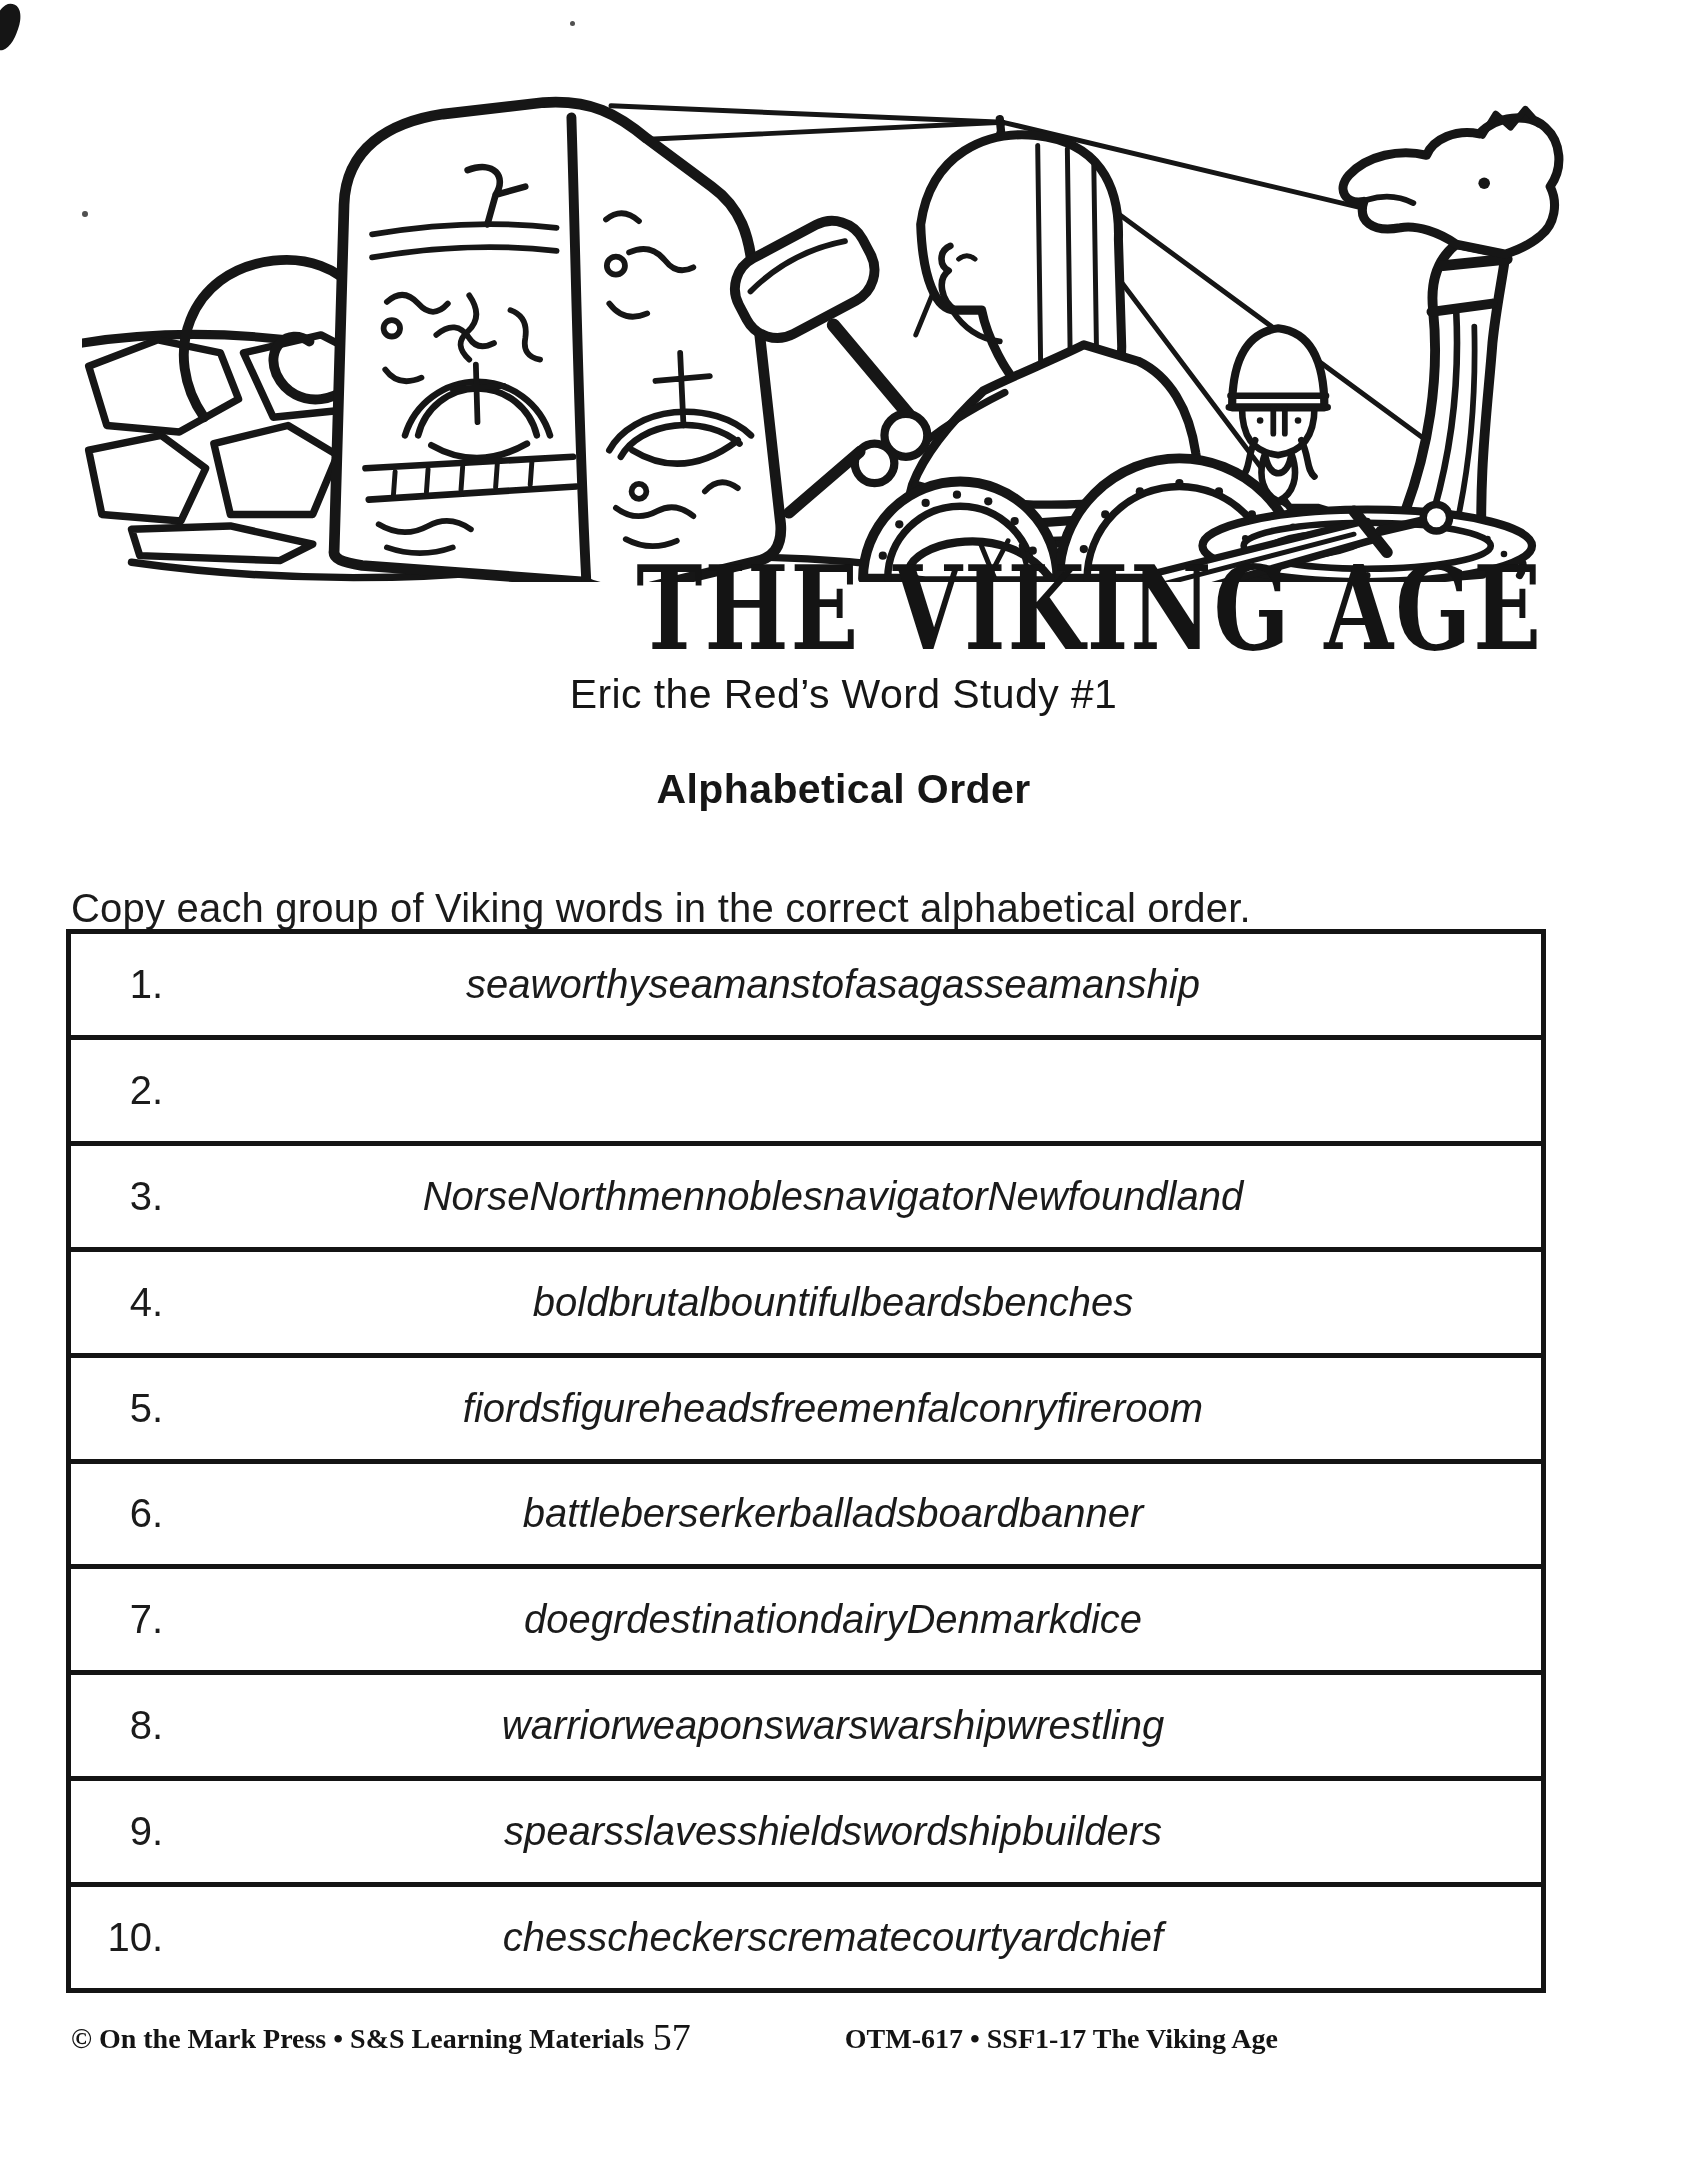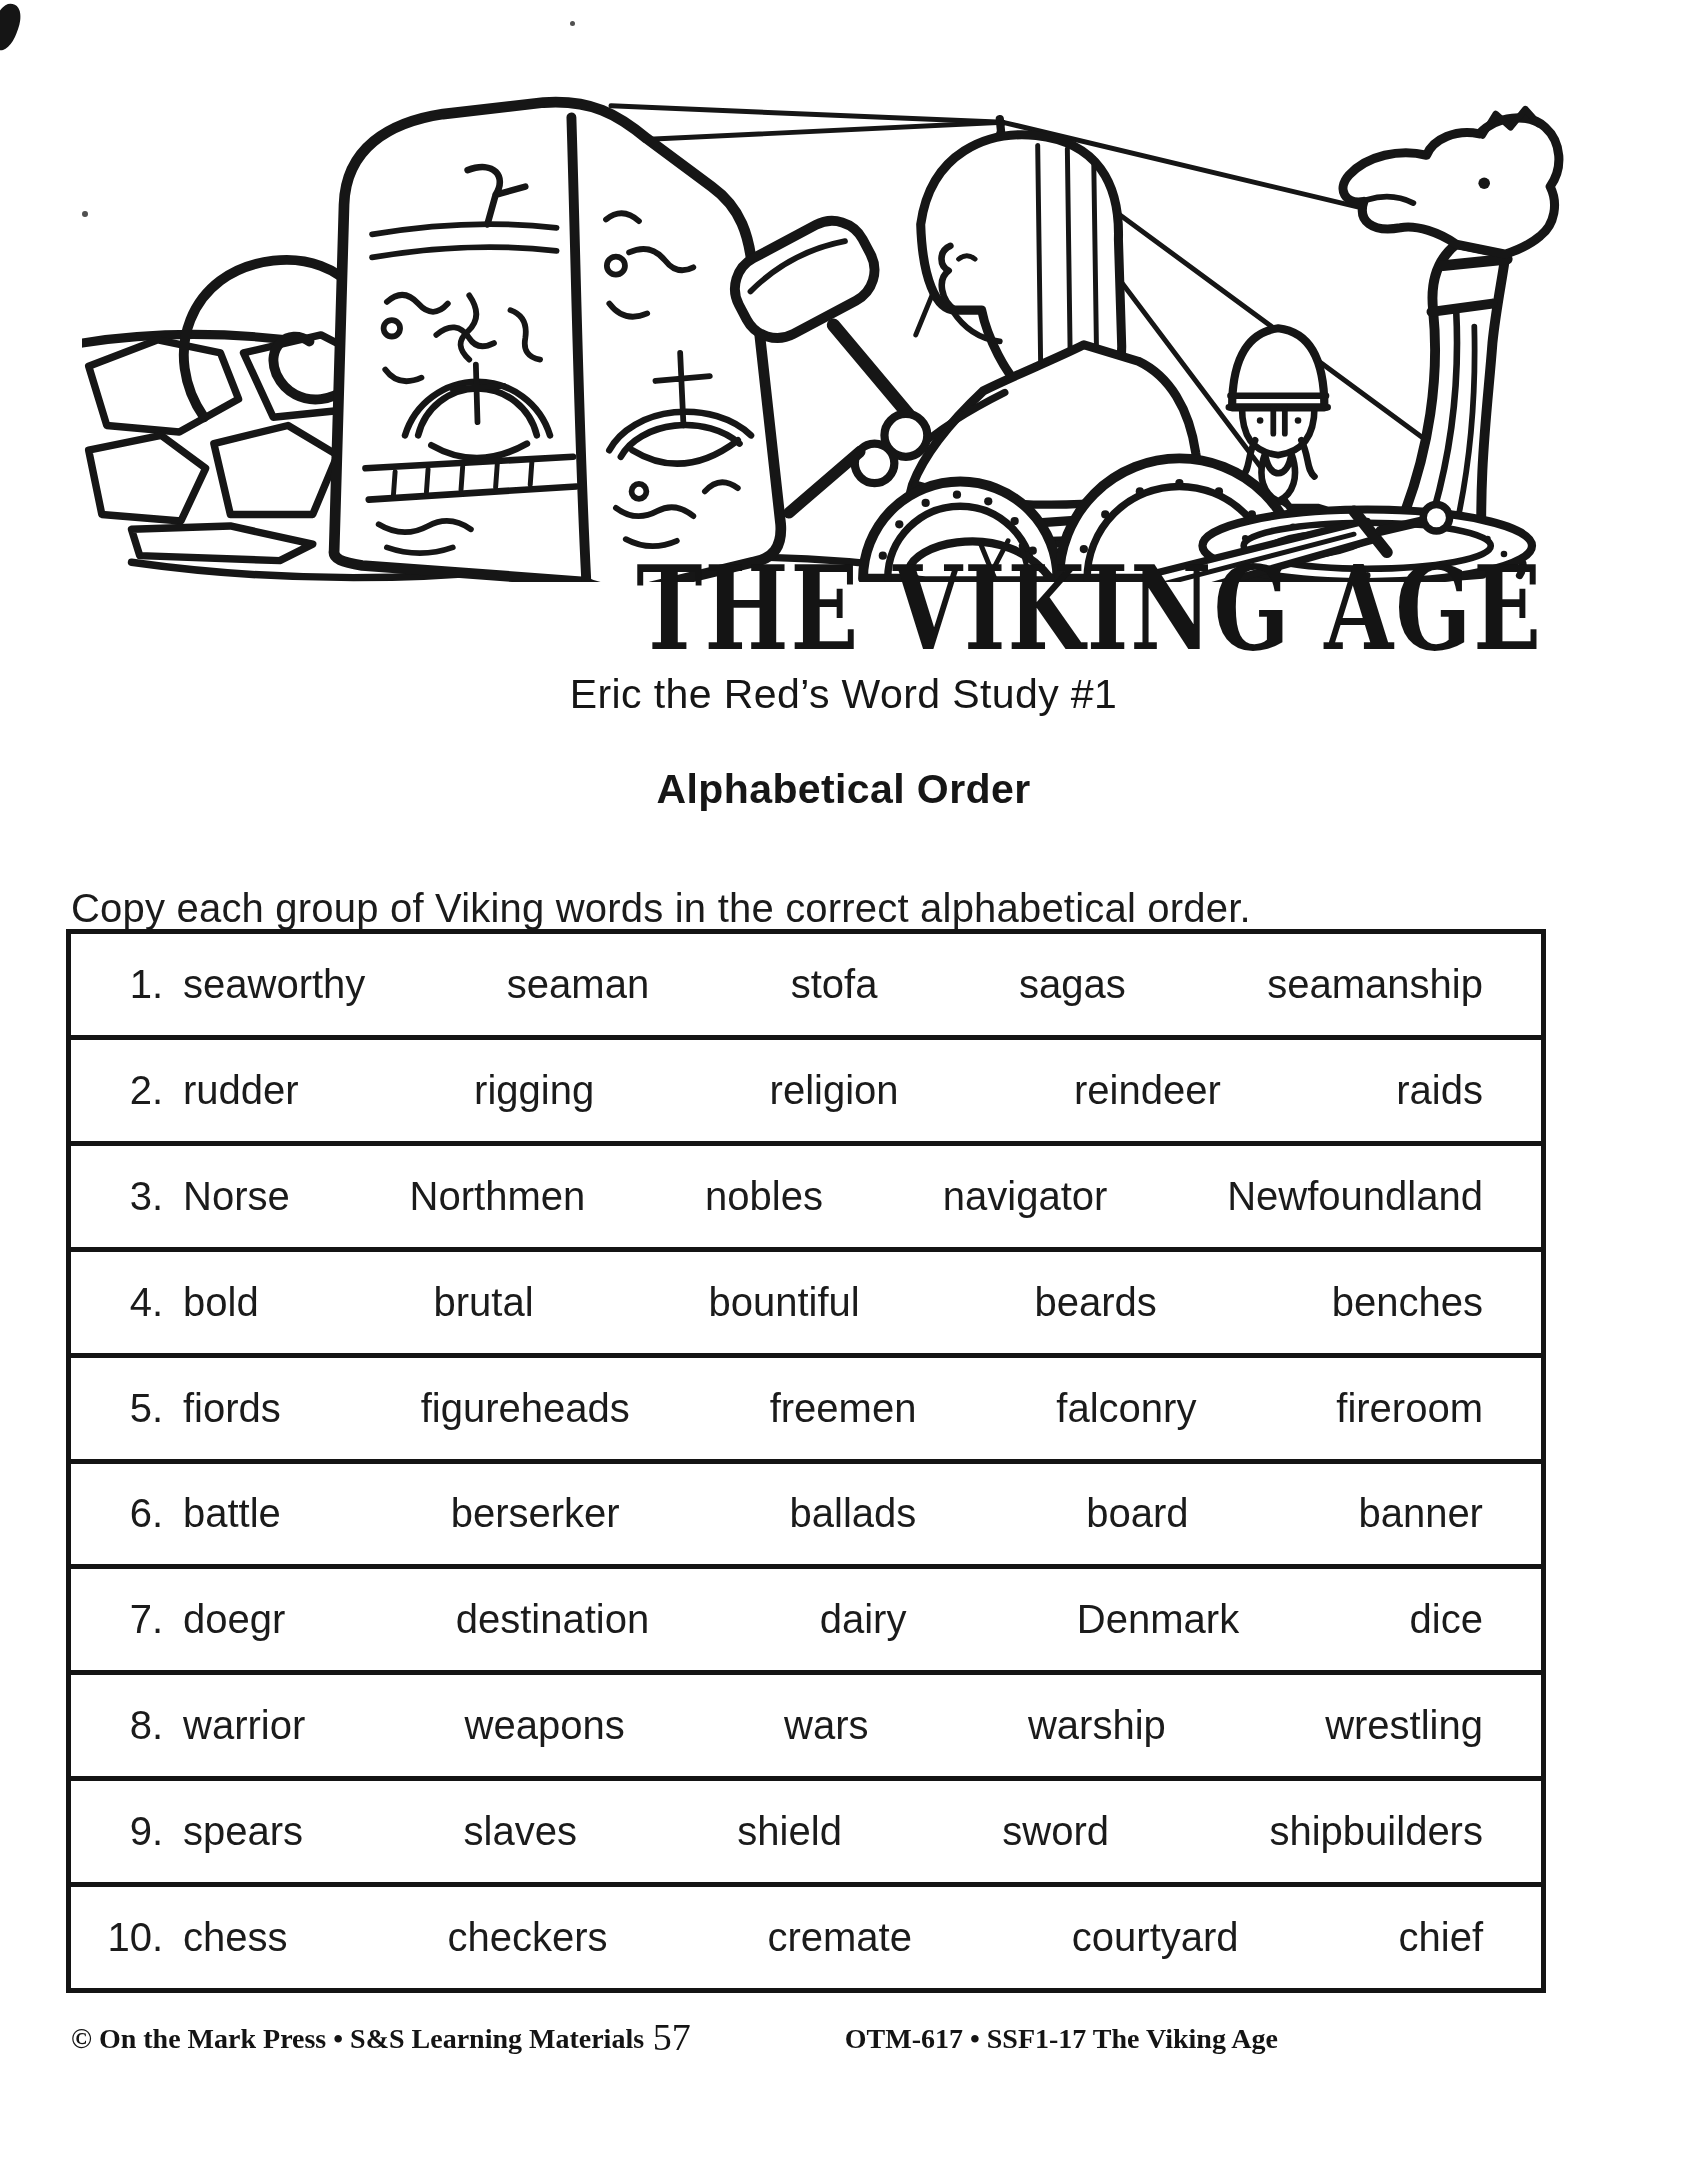--- a/index.html
+++ b/index.html
@@ -35,21 +35,21 @@
     position:absolute;left:66px;top:929px;width:1480px;height:1064px;
     border:5.8px solid #141414;box-sizing:border-box;
     display:flex;flex-direction:column;background:#fff;
   }
   .row{
     flex:1;display:flex;align-items:center;
     border-bottom:5px solid #141414;font-size:40px;color:#1b1b1b;
   }
   .row:last-child{border-bottom:none;}
   .num{flex:none;width:92px;text-align:right;}
-  .words{flex:1;display:flex;justify-content:space-between;padding:0 58px 0 20px;}
+  .words{flex:1;display:flex;justify-content:center;padding:0 58px 0 20px;font-style:italic;}
   .w{white-space:nowrap;}
 
   #footer{position:absolute;left:0;top:2015px;width:1351px;height:58px;}
   #footer-left{
     position:absolute;left:71px;top:8.2px;
     font-family:"Liberation Serif",serif;font-weight:bold;font-size:28px;color:#141414;
   }
   #page-number{
     position:absolute;left:50%;top:0;transform:translateX(-60%);
     font-family:"Liberation Serif",serif;font-size:38px;color:#141414;
@@ -225,27 +225,20 @@
     <span class="words">
       <span class="w">seaworthy</span>
       <span class="w">seaman</span>
       <span class="w">stofa</span>
       <span class="w">sagas</span>
       <span class="w">seamanship</span>
     </span>
   </div>
   <div class="row">
     <span class="num">2.</span>
-    <span class="words">
-      <span class="w">rudder</span>
-      <span class="w">rigging</span>
-      <span class="w">religion</span>
-      <span class="w">reindeer</span>
-      <span class="w">raids</span>
-    </span>
   </div>
   <div class="row">
     <span class="num">3.</span>
     <span class="words">
       <span class="w">Norse</span>
       <span class="w">Northmen</span>
       <span class="w">nobles</span>
       <span class="w">navigator</span>
       <span class="w">Newfoundland</span>
     </span>

